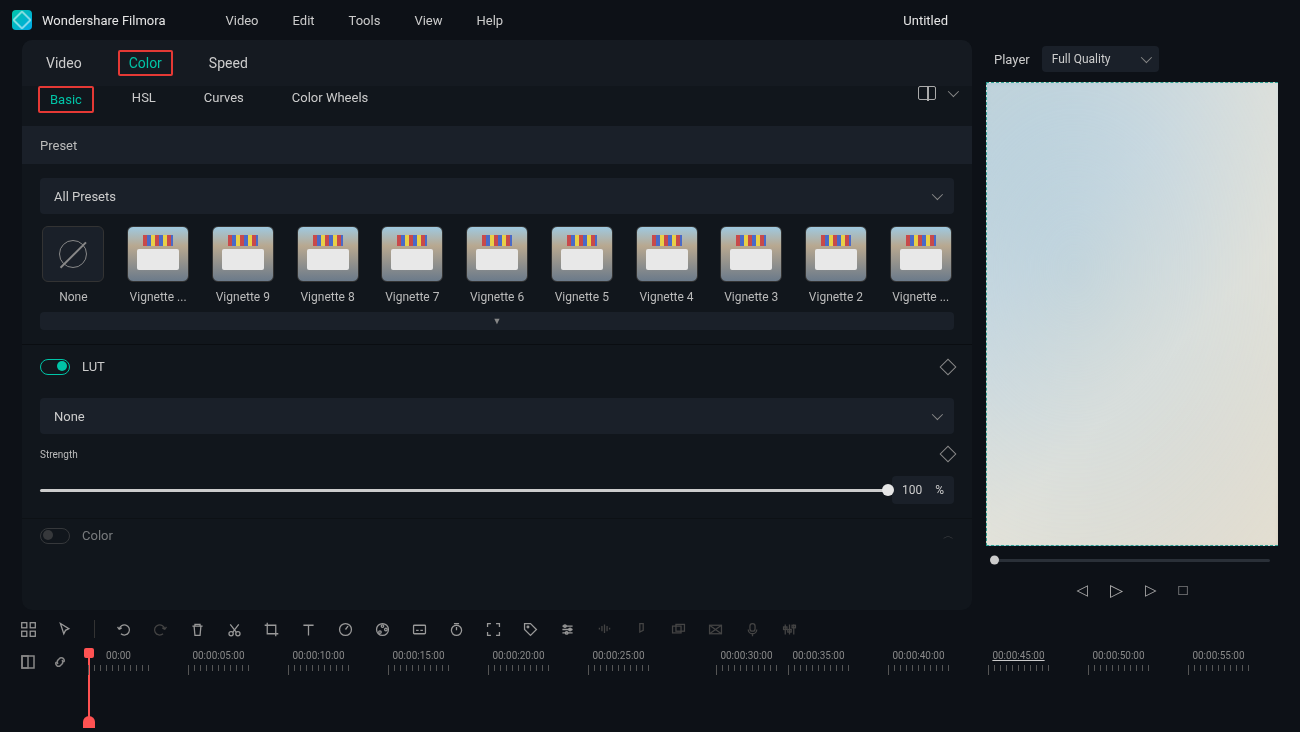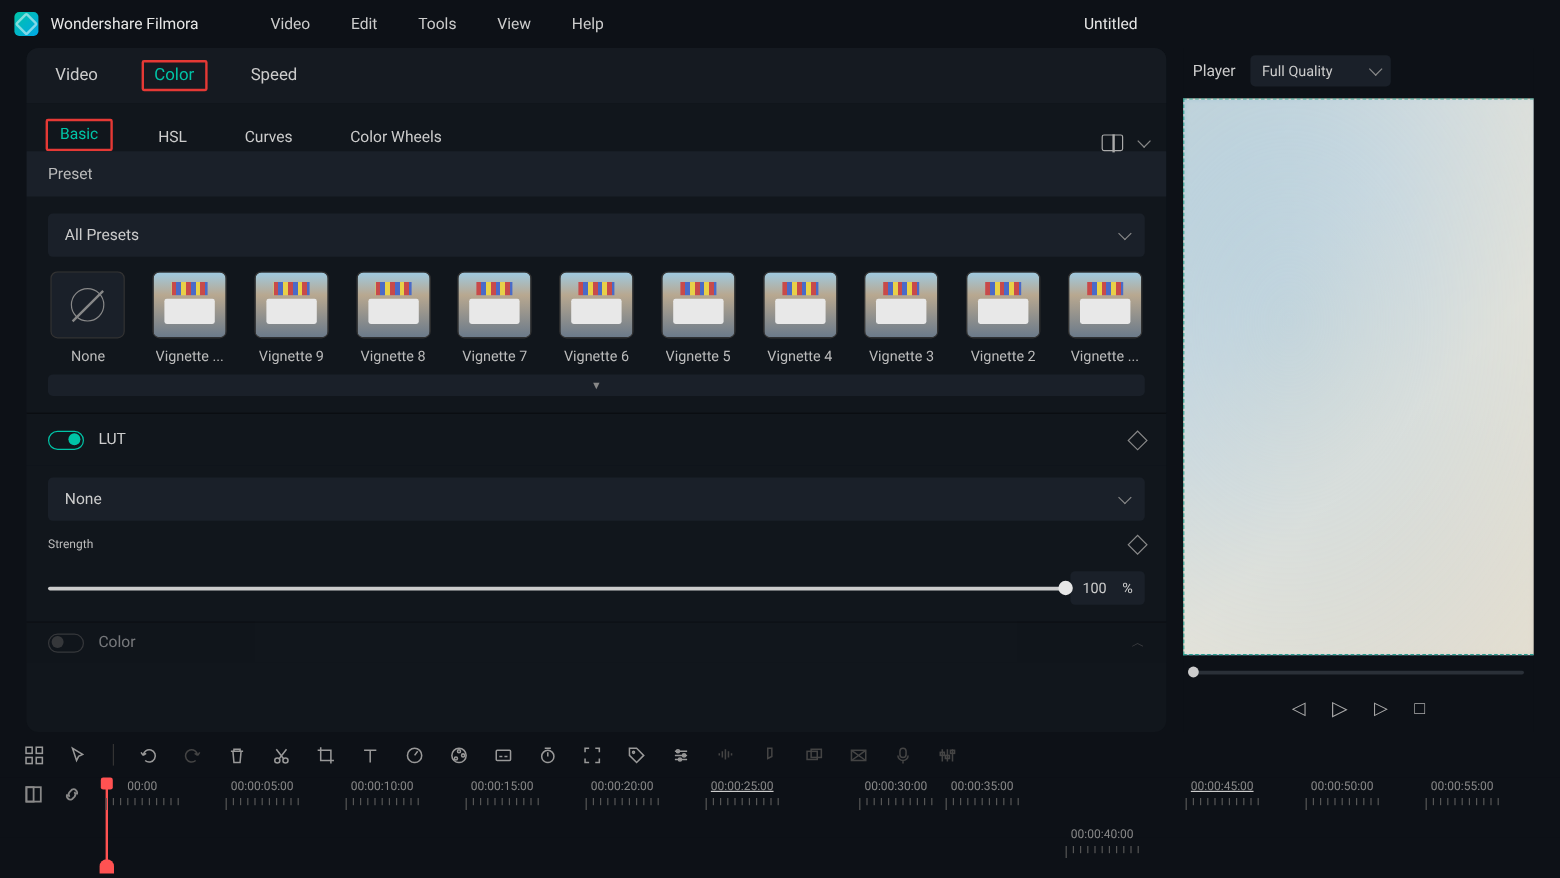--- a/index.html
+++ b/index.html
@@ -9,21 +9,21 @@
 .logo::before{content:"";position:absolute;inset:3px;border:2px solid rgba(255,255,255,0.5);border-radius:2px;transform:rotate(45deg)}
 .app-title{color:#e6e6e6;font-size:13px;margin-right:60px}
 .menu-item{color:#ccc;margin-right:34px;font-size:13px;cursor:pointer}
 .doc-title{color:#e6e6e6;font-size:13px;margin-left:auto;margin-right:340px}
 .main-area{display:flex;height:570px;gap:14px;padding:0 22px}
 .left-panel{width:950px;background:#11161c;border-radius:10px;overflow:hidden;display:flex;flex-direction:column}
 .top-tabs{height:46px;display:flex;align-items:center;padding:0 24px;gap:36px;background:#151a21}
 .top-tab{color:#ccc;font-size:14px;cursor:pointer}
 .top-tab.active{color:#00c4a7}
 .red-box{border:2px solid #e53935;padding:3px 9px;border-radius:2px}
-.sub-tabs{height:40px;display:flex;align-items:flex-end;padding:0 16px;gap:28px;background:#11161c}
+.sub-tabs{height:40px;display:flex;align-items:flex-start;padding:0 16px;gap:28px;background:#11161c}
 .sub-tab{color:#ccc;font-size:13px;cursor:pointer;padding:4px 10px}
 .sub-tab.active{color:#00c4a7}
 .sub-tab-red{border:2px solid #e53935;border-radius:2px}
 .sub-right{margin-left:auto;display:flex;gap:12px;align-items:center}
 .compare-icon{width:18px;height:14px;border:1.5px solid #aaa;border-radius:2px;position:relative}
 .compare-icon::after{content:"";position:absolute;left:50%;top:-1.5px;bottom:-1.5px;width:1.5px;background:#aaa}
 .section-hdr{height:38px;background:#1a2029;display:flex;align-items:center;padding:0 18px;color:#bbb;font-size:13px}
 .content{background:#11161c;padding:14px 18px}
 .dropdown{background:#1a2029;height:36px;border-radius:4px;display:flex;align-items:center;padding:0 14px;color:#ccc;font-size:13px;cursor:pointer;position:relative}
 .chev{margin-left:auto;color:#888;font-size:11px}
@@ -450,21 +450,21 @@
             <div class="tick-mark"></div>
             <div class="tick-mark"></div>
             <div class="tick-mark"></div>
             <div class="tick-mark"></div>
             <div class="tick-mark"></div>
             <div class="tick-mark"></div>
             <div class="tick-mark"></div>
             <div class="tick-mark"></div>
           </div>
         </div>
-        <div class="tick-group" style="left: 500px; text-decoration: underline;">
+        <div class="tick-group" style="left: 500px;">
           <div class="tick-time">00:00:25:00</div>
           <div class="tick-marks">
             <div class="tick-mark tall"></div>
             <div class="tick-mark"></div>
             <div class="tick-mark"></div>
             <div class="tick-mark"></div>
             <div class="tick-mark"></div>
             <div class="tick-mark"></div>
             <div class="tick-mark"></div>
             <div class="tick-mark"></div>
@@ -498,21 +498,21 @@
             <div class="tick-mark"></div>
             <div class="tick-mark"></div>
             <div class="tick-mark"></div>
             <div class="tick-mark"></div>
             <div class="tick-mark"></div>
             <div class="tick-mark"></div>
             <div class="tick-mark"></div>
             <div class="tick-mark"></div>
           </div>
         </div>
-        <div class="tick-group" style="left: 800px; margin-top: 40px;">
+        <div class="tick-group" style="left: 800px;">
           <div class="tick-time">00:00:40:00</div>
           <div class="tick-marks">
             <div class="tick-mark tall"></div>
             <div class="tick-mark"></div>
             <div class="tick-mark"></div>
             <div class="tick-mark"></div>
             <div class="tick-mark"></div>
             <div class="tick-mark"></div>
             <div class="tick-mark"></div>
             <div class="tick-mark"></div>

